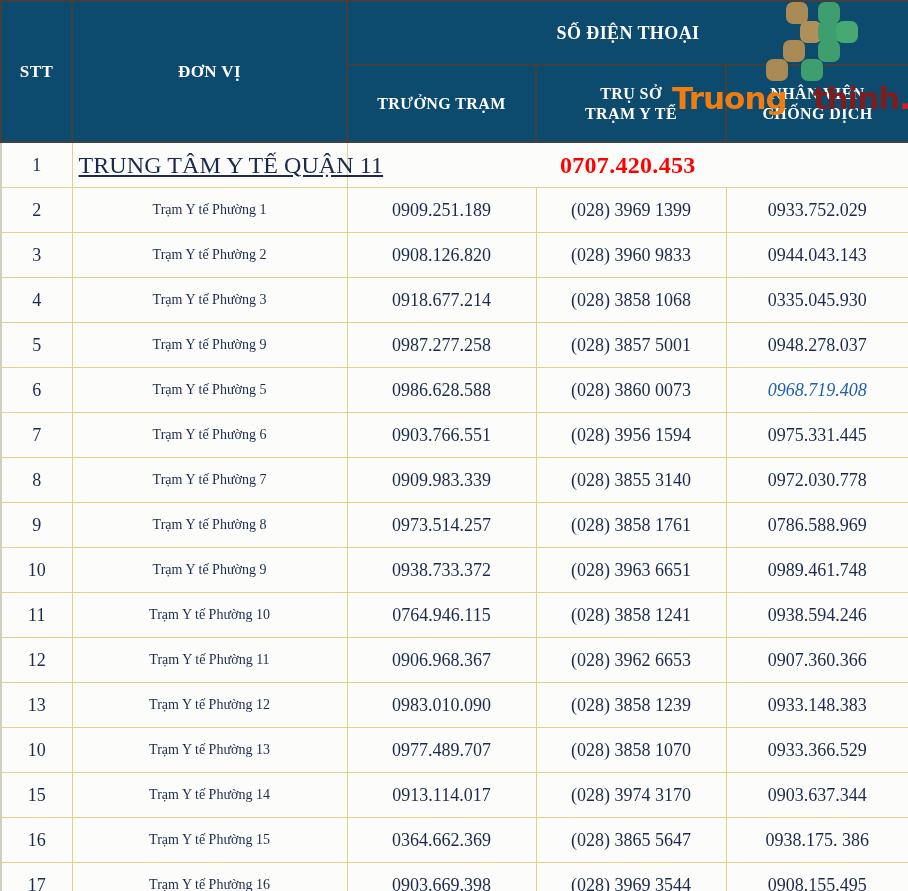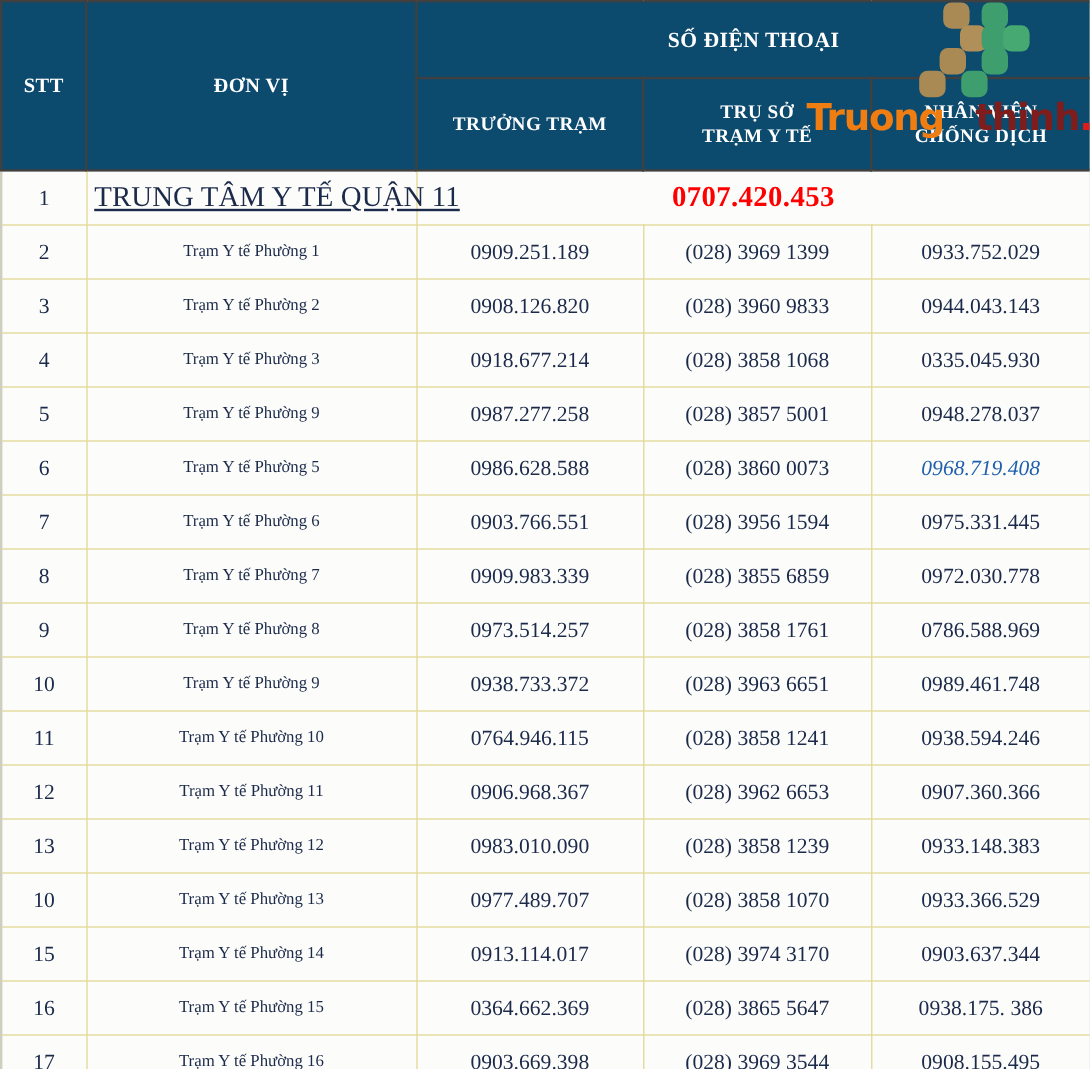--- a/index.html
+++ b/index.html
@@ -218,21 +218,21 @@
           <td class="td-stt">7</td>
           <td class="td-unit">Trạm Y tế Phường 6</td>
           <td>0903.766.551</td>
           <td>(028) 3956 1594</td>
           <td>0975.331.445</td>
         </tr>
         <tr>
           <td class="td-stt">8</td>
           <td class="td-unit">Trạm Y tế Phường 7</td>
           <td>0909.983.339</td>
-          <td>(028) 3855 6859</td>
+          <td>(028) 3855 3140</td>
           <td>0972.030.778</td>
         </tr>
         <tr>
           <td class="td-stt">9</td>
           <td class="td-unit">Trạm Y tế Phường 8</td>
           <td>0973.514.257</td>
           <td>(028) 3858 1761</td>
           <td>0786.588.969</td>
         </tr>
         <tr>

